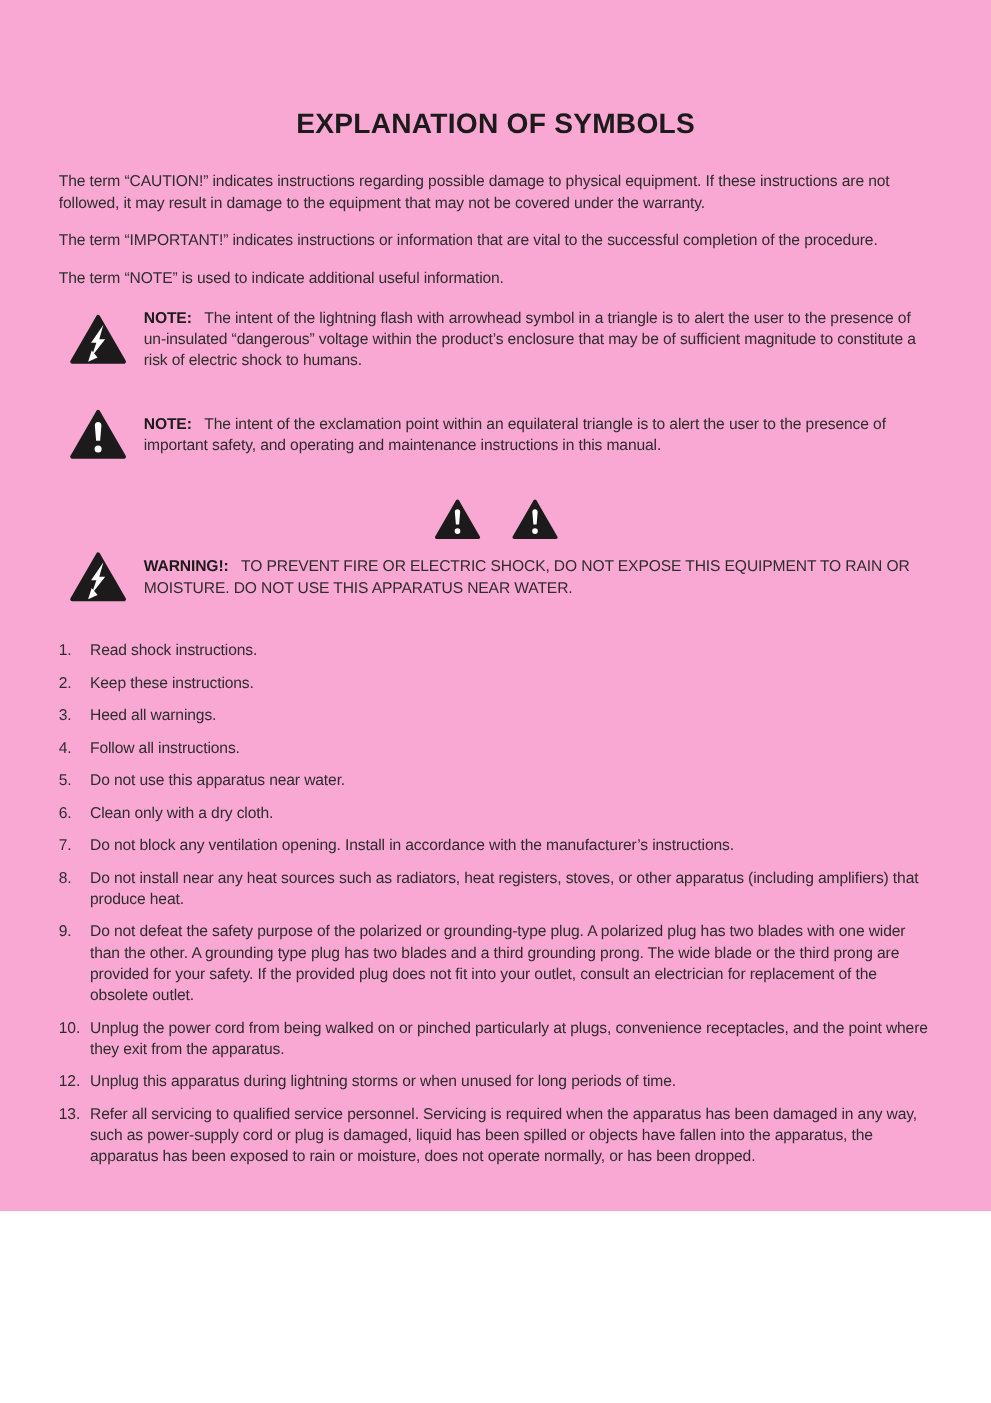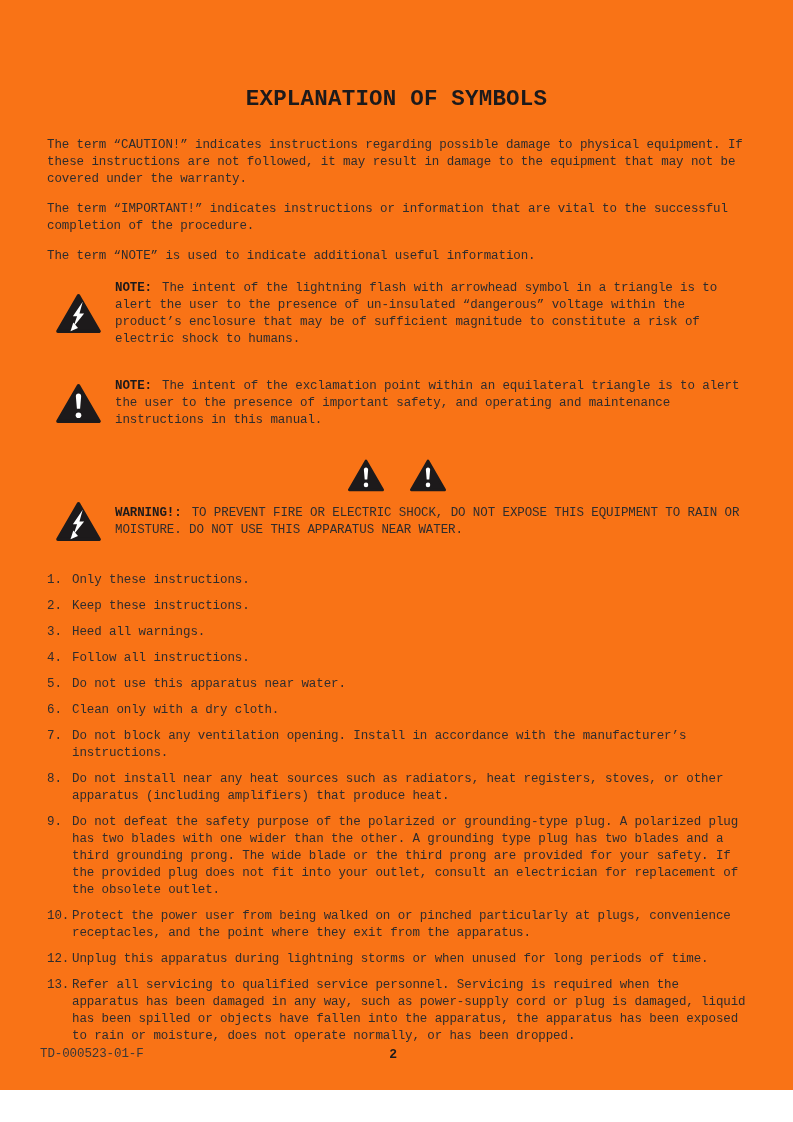--- a/index.html
+++ b/index.html
@@ -1,21 +1,21 @@
 <!DOCTYPE html>
 <html><head>
 <meta charset="utf-8">
 <title>Manual Page</title>
 <style>
   html,body{margin:0;padding:0;background:#ffffff;}
   .page{
-    width:793px;height:1090px;margin:0 auto;position:relative;
-    background:#f97316;box-sizing:border-box;
+    width:793px;height:969px;margin:0 auto;position:relative;
+    background:#f9a8d4;box-sizing:border-box;
     padding:86px 47px 0 47px;
-    font-family:Liberation Mono, monospace;
+    font-family:Liberation Sans, sans-serif;
     color:#2f2c2d;font-size:12.5px;line-height:17px;letter-spacing:-0.1px;
     overflow:hidden;
   }
   .title{
     font-size:22.5px;line-height:26px;font-weight:bold;text-align:center;
     color:#1d1a1b;margin:0;letter-spacing:0.2px;
   }
   .intro{margin-top:25px;}
   .intro p{margin:0 0 13px 0;}
   .notes{margin-top:7px;}
@@ -109,21 +109,21 @@
       </svg>
     </span>
     <div class="note-body">
       <span class="lbl">WARNING!:</span><span>TO PREVENT FIRE OR ELECTRIC SHOCK, DO NOT EXPOSE THIS EQUIPMENT TO RAIN OR MOISTURE. DO NOT USE THIS APPARATUS NEAR WATER.</span>
     </div>
   </div>
 
   <div class="list">
     <div class="li">
         <span class="num">1.</span>
-        <span class="txt">Only these instructions.</span>
+        <span class="txt">Read shock instructions.</span>
       </div>
     <div class="li">
         <span class="num">2.</span>
         <span class="txt">Keep these instructions.</span>
       </div>
     <div class="li">
         <span class="num">3.</span>
         <span class="txt">Heed all warnings.</span>
       </div>
     <div class="li">
@@ -145,21 +145,21 @@
     <div class="li">
         <span class="num">8.</span>
         <span class="txt">Do not install near any heat sources such as radiators, heat registers, stoves, or other apparatus (including amplifiers) that produce heat.</span>
       </div>
     <div class="li">
         <span class="num">9.</span>
         <span class="txt">Do not defeat the safety purpose of the polarized or grounding-type plug. A polarized plug has two blades with one wider than the other. A grounding type plug has two blades and a third grounding prong. The wide blade or the third prong are provided for your safety. If the provided plug does not fit into your outlet, consult an electrician for replacement of the obsolete outlet.</span>
       </div>
     <div class="li">
         <span class="num">10.</span>
-        <span class="txt">Protect the power user from being walked on or pinched particularly at plugs, convenience receptacles, and the point where they exit from the apparatus.</span>
+        <span class="txt">Unplug the power cord from being walked on or pinched particularly at plugs, convenience receptacles, and the point where they exit from the apparatus.</span>
       </div>
     <div class="li">
         <span class="num">12.</span>
         <span class="txt">Unplug this apparatus during lightning storms or when unused for long periods of time.</span>
       </div>
     <div class="li">
         <span class="num">13.</span>
         <span class="txt">Refer all servicing to qualified service personnel. Servicing is required when the apparatus has been damaged in any way, such as power-supply cord or plug is damaged, liquid has been spilled or objects have fallen into the apparatus, the apparatus has been exposed to rain or moisture, does not operate normally, or has been dropped.</span>
       </div>
   </div>

